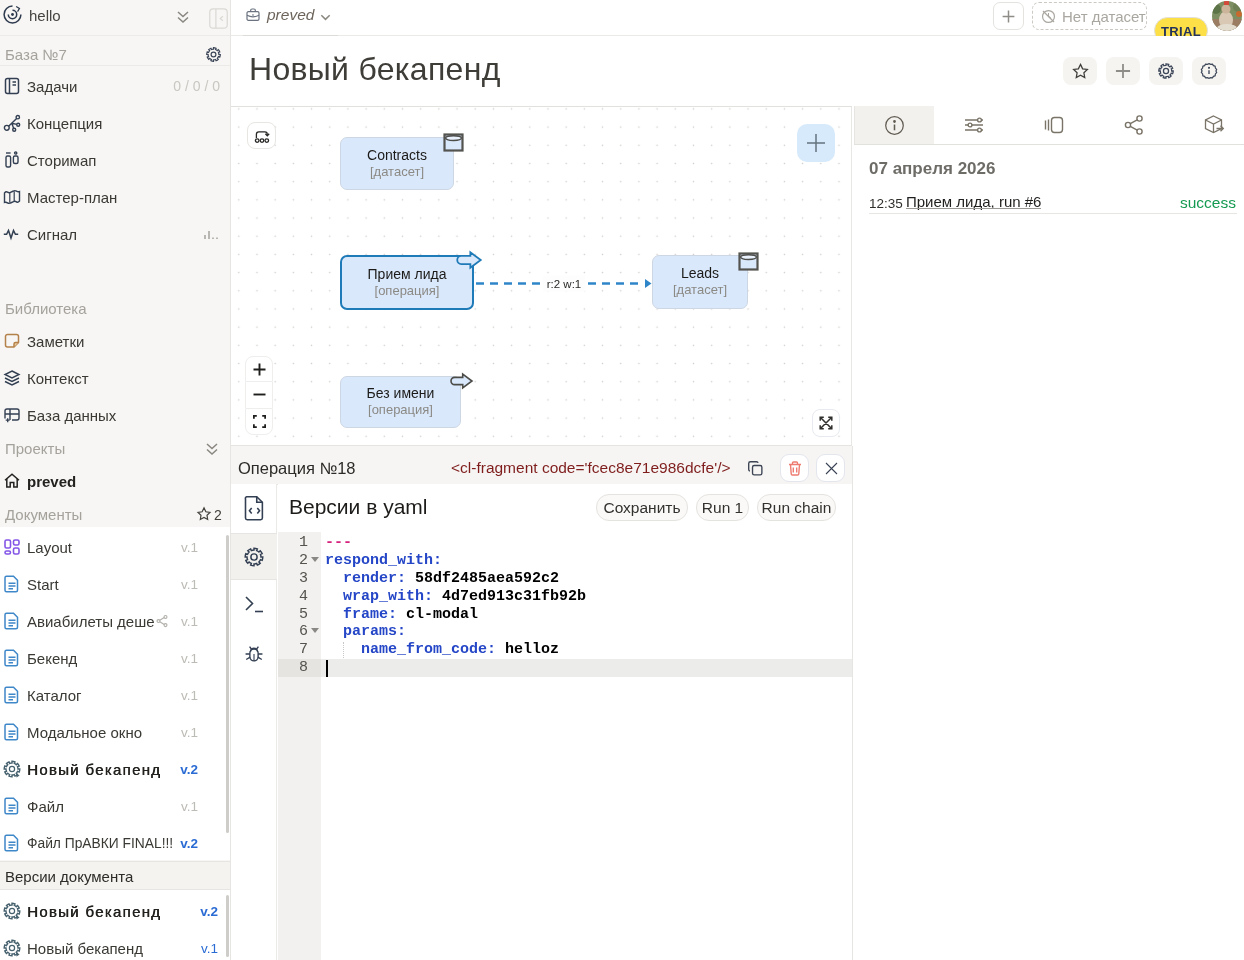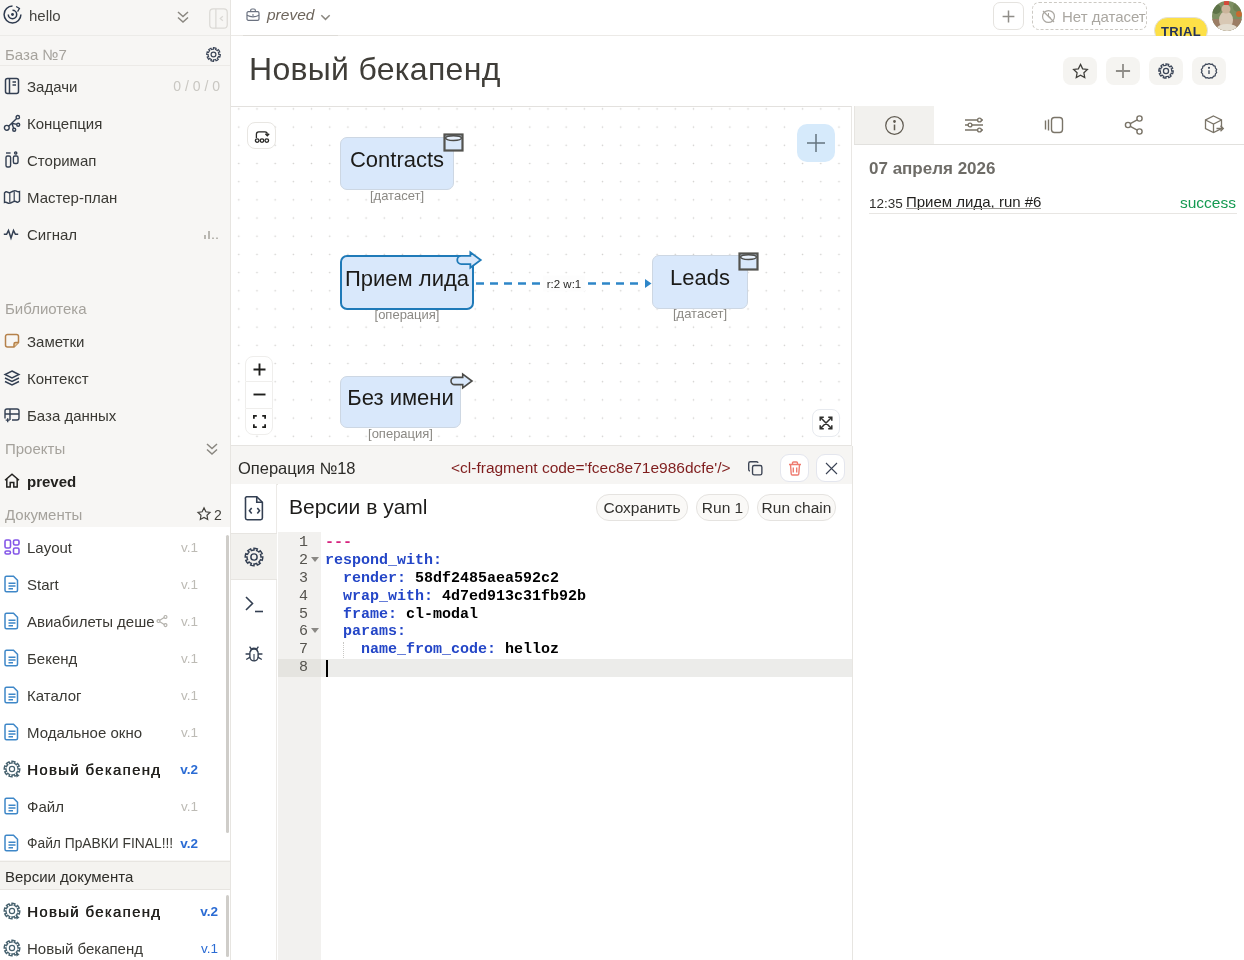--- a/index.html
+++ b/index.html
@@ -35,22 +35,22 @@
 .tbtn { position:absolute; width:34px; height:28px; background:#f5f4f1; border-radius:8px;
   display:flex; align-items:center; justify-content:center; }
 
 
 #canvas { position:absolute; left:231px; top:106px; width:621px; height:340px;
   border-top:1px solid #e3e1de; border-bottom:1px solid #e6e4e1; border-right:1px solid #e9e7e4;
   background-image:radial-gradient(circle, #cfcecb 0.8px, rgba(0,0,0,0) 1px);
   background-size:18.2px 18.2px; background-position:-1.3px -7.2px; }
 .node { position:absolute; background:#d9e8fb; border:1px solid #cdd7e3; border-radius:7px;
   text-align:center; }
-.node .nm { font-size:22px; color:#1c1b19; margin-top:9px; }
-.node .tp { font-size:13px; color:#8b8984; margin-top:15px; }
+.node .nm { font-size:14px; color:#1c1b19; margin-top:9px; }
+.node .tp { font-size:13px; color:#8b8984; margin-top:1px; }
 .node.sel { border:2px solid #1f7ab8; }
 
 
 #opshead { position:absolute; left:231px; top:446px; width:621px; height:39px;
   background:#f6f5f3; border-bottom:1px solid #e7e5e1; }
 #rail { position:absolute; left:231px; top:484px; width:46px; height:476px; background:#fff;
   border-right:1px solid #eceae7; }
 #confighead { position:absolute; left:278px; top:484px; width:574px; height:48px; background:#fff; }
 #gutter { position:absolute; left:278px; top:532px; width:43px; height:428px; background:#f2f1ef; }
 #codearea { position:absolute; left:321px; top:532px; width:531px; height:428px; background:#fff; }

